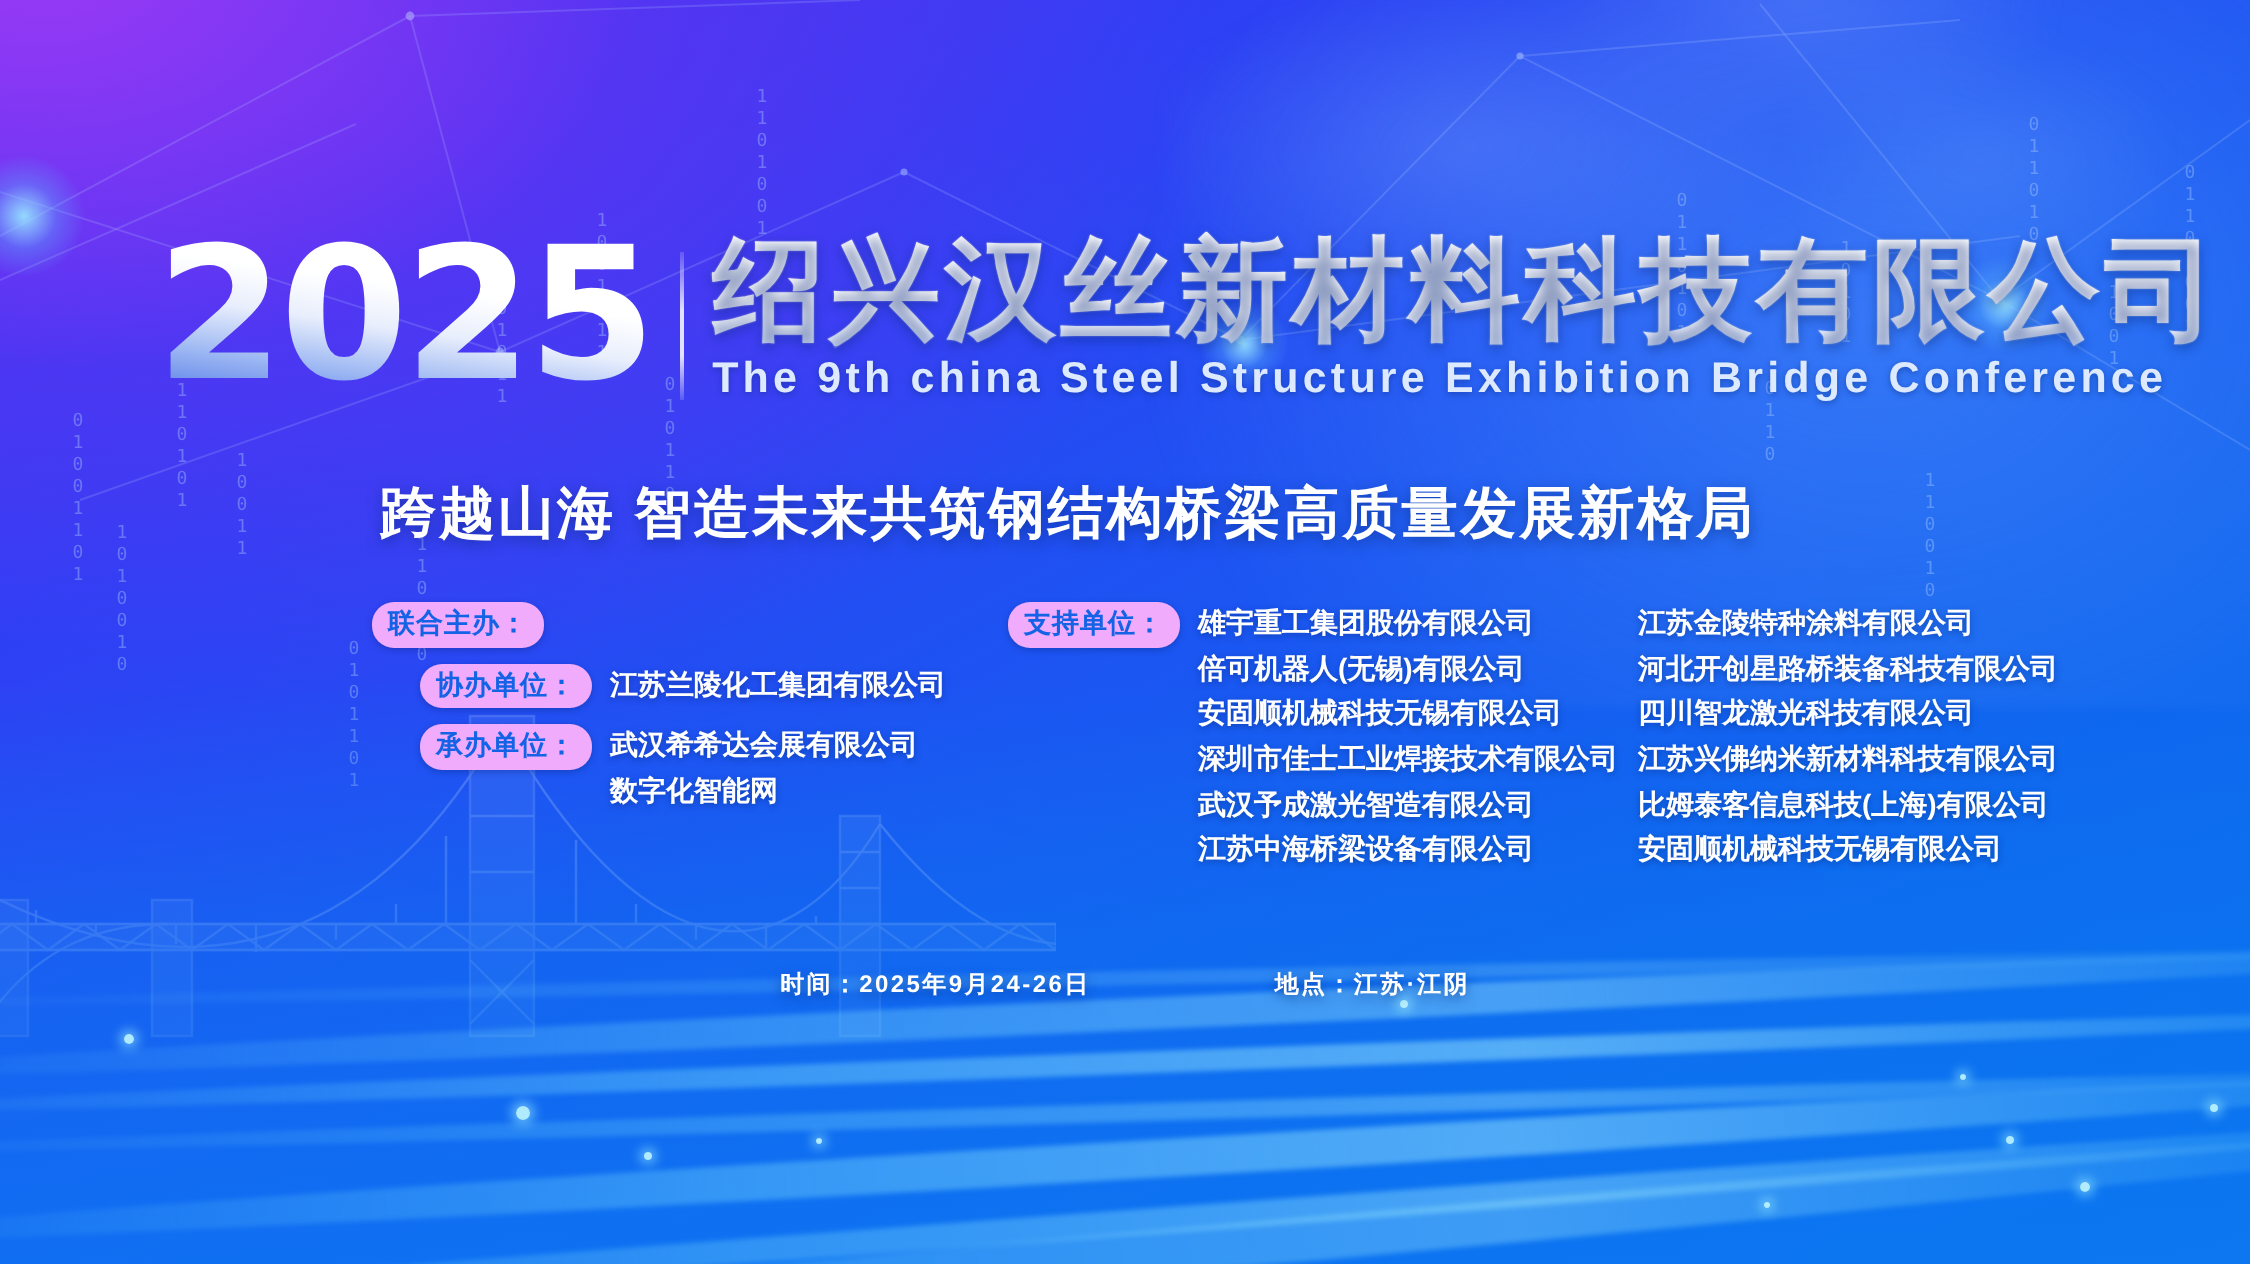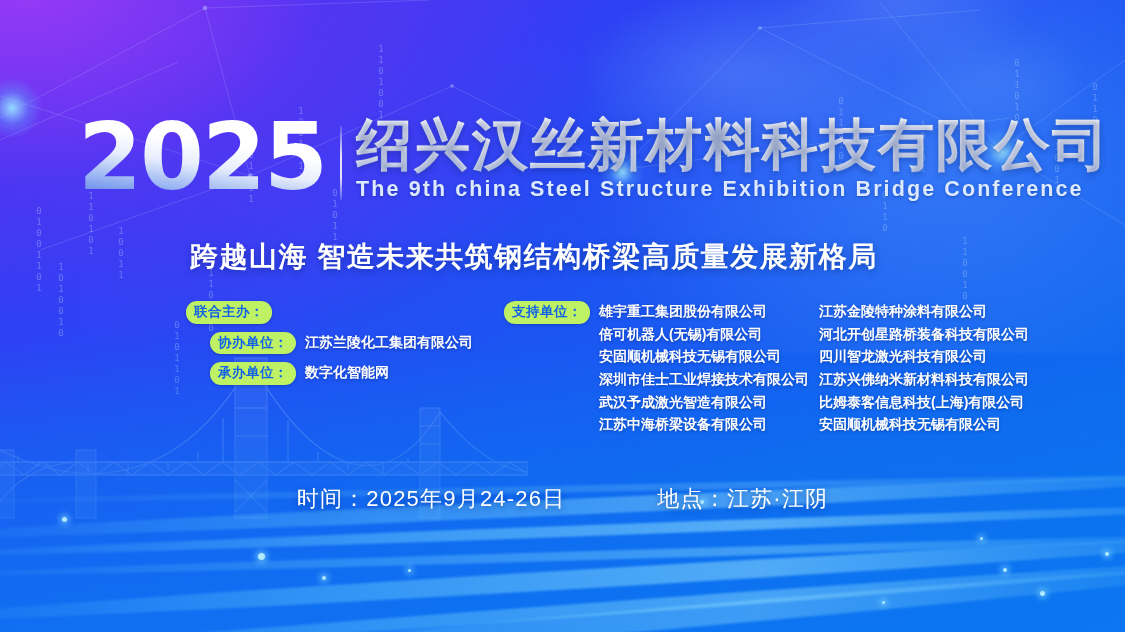--- a/index.html
+++ b/index.html
@@ -114,40 +114,40 @@
   .orgs{position:absolute;left:186px;top:300px;right:36px;}
   .col{position:absolute;top:0;}
   .col-a{left:0;width:305px;}
   .col-b{left:318px;width:285px;}
   .col-c{left:608px;width:240px;margin-left:23px;}
 
   .grp{display:flex;align-items:flex-start;margin-bottom:6px;}
   .grp + .grp{margin-top:7px;padding-left:24px;}
   .pill{
     flex:0 0 auto;
-    background:#bef264;border-radius:11px;
+    background:#f0abfc;border-radius:11px;
     padding:2px 8px 3px 8px;
     font-size:13.5px;font-weight:800;letter-spacing:.5px;
     color:#1463e6;line-height:1.3;white-space:nowrap;
     box-shadow:0 1px 3px rgba(5,35,110,.35);
     margin-right:9px;margin-top:1px;
   }
   .names{display:flex;flex-direction:column;}
   .name{
     font-size:14px;font-weight:700;color:#ffffff;line-height:1.62;
     white-space:nowrap;text-shadow:0 1px 3px rgba(8,40,120,.5);
   }
   .col-c .name{padding-left:2px;}
 
   .footer{
     position:absolute;left:0;right:0;top:484px;
     display:flex;justify-content:center;align-items:center;gap:92px;
   }
   .foot-item{
-    font-size:22px;font-weight:400;letter-spacing:1.2px;color:#ffffff;
+    font-size:12px;font-weight:700;letter-spacing:1.2px;color:#ffffff;
     text-shadow:0 2px 6px rgba(8,40,120,.55);white-space:nowrap;
   }
 </style>
 </head>
 <body>
 
 <div class="poster">
 
   <div class="bg-base"></div>
   <div class="bg-glow-tr"></div>
@@ -288,20 +288,21 @@
         </div>
         <div class="grp">
           <span class="pill">协办单位：</span>
           <span class="names">
             <span class="name">江苏兰陵化工集团有限公司</span>
           </span>
         </div>
         <div class="grp">
           <span class="pill">承办单位：</span>
           <span class="names">
+            <span class="name">武汉希希达会展有限公司</span>
             <span class="name">数字化智能网</span>
           </span>
         </div>
       </div>
 
       <div class="col col-b">
         <div class="grp">
           <span class="pill">支持单位：</span>
           <span class="names">
             <span class="name">雄宇重工集团股份有限公司</span>

